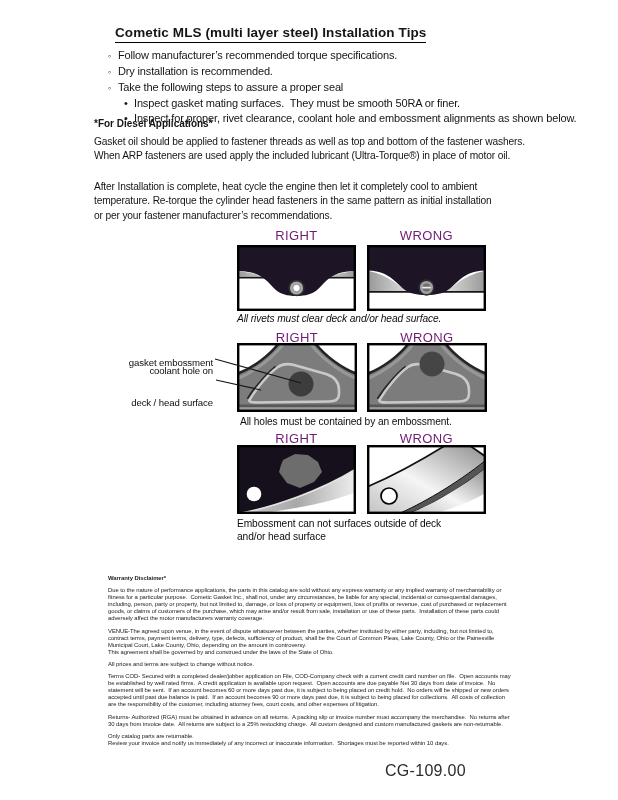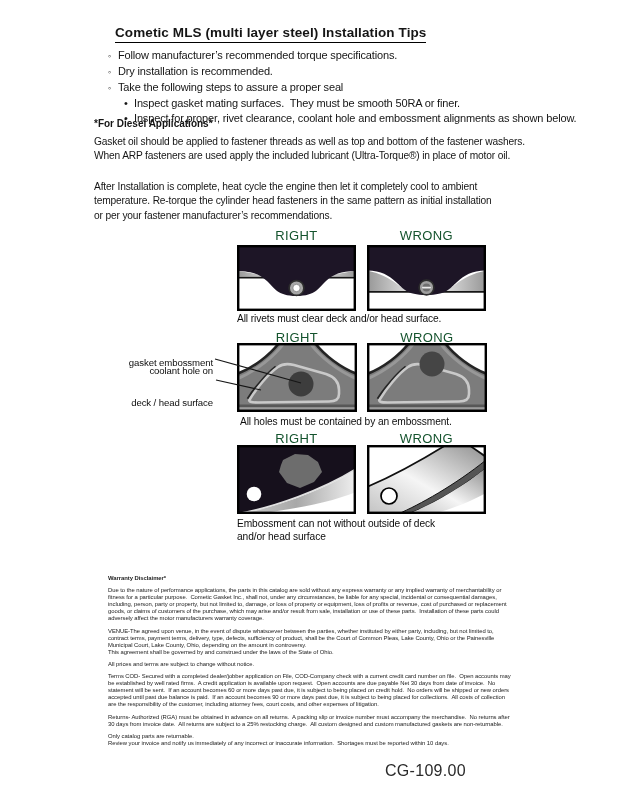--- a/index.html
+++ b/index.html
@@ -21,21 +21,21 @@
   .lvl2{padding-left:16px;}
   .lvl2 .mk::before{content:"\2022";}
   
   .diesel-h{left:94px;top:118px;font-size:10px;font-weight:bold;white-space:pre;text-align:center;}
   .para{font-size:10.2px;line-height:14.4px;letter-spacing:-0.15px;}
   .para div{white-space:pre;}
   .p1{left:94px;top:135px;}
   .p2{left:94px;top:180px;}
   .p3{left:94px;top:207px;white-space:pre;}
   
-  .figlabel{font-size:13px;letter-spacing:0.4px;text-align:center;color:#14532d;white-space:pre;}
+  .figlabel{font-size:13px;letter-spacing:0.4px;text-align:center;color:#701a75;white-space:pre;}
   .figbox{overflow:hidden;}
   .figbox svg{display:block;width:100%;height:100%;}
   .figcap{font-size:10.2px;letter-spacing:-0.1px;color:#0d0d0d;white-space:pre;line-height:13px;}
   .callout{font-size:9.6px;line-height:10.6px;letter-spacing:-0.1px;text-align:right;color:#0d0d0d;white-space:pre;}
   .leader{left:0;top:0;width:618px;height:800px;pointer-events:none;z-index:5;}
   
   .disc{left:108px;top:575px;width:420px;font-size:5.9px;line-height:7.1px;letter-spacing:-0.05px;color:#1c1c1c;}
   .disc .dh{font-weight:bold;margin-bottom:5px;white-space:pre;}
   .disc .dp{margin-bottom:5px;}
   .disc .dp div{white-space:pre;}
@@ -99,21 +99,21 @@
       <path d="M2 46.8 H117" stroke="#161616" stroke-width="1.8"></path>
       <path d="M2 26 C12 28 22 33 30 39 C34 42 38 44.5 41 46 L2 46 Z" fill="url(#wL1)"></path>
       <path d="M117 26 C107 28 97 33 89 39 C85 42 81 44.5 78 46 L117 46 Z" fill="url(#wR1)"></path>
       <path d="M0 0 H119 V25.5 C104 26 98 30 90 37 C83 43 80 50 59.5 50 C39 50 36 43 29 37 C21 30 15 26 0 25.5 Z" fill="#1d1526"></path>
       <circle cx="59.5" cy="42.5" r="7.4" fill="#a0a0a0" stroke="#2d2d2d" stroke-width="1.7"></circle>
       <circle cx="59.5" cy="42.5" r="3.9" fill="#6f6f6f"></circle>
       <rect x="55" y="41.7" width="9" height="1.7" rx="0.8" fill="#ececec"></rect>
       <rect x="1.2" y="1.2" width="116.6" height="63.6" fill="none" stroke="#000000" stroke-width="2.4"></rect>
     </svg>
   </div>
-  <div class="abs figcap" style="left:237px;top:312px;">All rivets must clear deck and/or head surface.</div>
+  <div class="abs figcap" style="left:237px;top:312px;font-style:italic;">All rivets must clear deck and/or head surface.</div>
 
   <div class="abs figlabel" style="left:237px;top:330px;width:120px;">RIGHT</div>
   <div class="abs figlabel" style="left:367px;top:330px;width:120px;">WRONG</div>
 
   <div class="abs callout" style="left:100px;top:345px;width:113px;">
     <div>coolant hole on</div>
     <div>deck / head surface</div>
   </div>
   <div class="abs callout" style="left:100px;top:358px;width:113px;">gasket embossment</div>
 
@@ -186,21 +186,21 @@
       <rect width="119" height="69" fill="#ffffff"></rect>
       <path d="M0 42 C28 30 58 13 79 0 L102 0 C109 5 115 9 119 12 L119 15 C88 40 52 60 31 69 L0 69 Z" fill="url(#slv2)"></path>
       <path d="M0 42 C28 30 58 13 79 0" stroke="#111111" stroke-width="1.7" fill="none"></path>
       <path d="M102 0 C109 5 115 9 119 12" stroke="#111111" stroke-width="1.7" fill="none"></path>
       <path d="M31 69 C52 60 88 40 119 15 L119 23 C93 44 62 61 41 69 Z" fill="#555555" stroke="#111111" stroke-width="1"></path>
       <path d="M41 69 C62 61 93 44 119 23 L119 48 C99 59 78 66 65 69 Z" fill="url(#slv2)"></path>
       <circle cx="22" cy="51" r="8" fill="#ffffff" stroke="#000000" stroke-width="1.7"></circle>
       <rect x="1.2" y="1.2" width="116.6" height="66.6" fill="none" stroke="#000000" stroke-width="2.4"></rect>
     </svg>
   </div>
-  <div class="abs figcap" style="left:237px;top:517px;"><div>Embossment can not without outside of deck</div><div>and/or head surface</div></div>
+  <div class="abs figcap" style="left:237px;top:517px;"><div>Embossment can not surfaces outside of deck</div><div>and/or head surface</div></div>
 
   <svg class="abs leader" viewBox="0 0 618 800" xmlns="http://www.w3.org/2000/svg">
     <line x1="215" y1="359" x2="301" y2="383" stroke="#161616" stroke-width="1.1"></line>
     <line x1="216" y1="380" x2="261" y2="390" stroke="#161616" stroke-width="1.1"></line>
   </svg>
 
   <div class="abs disc">
     <div class="dh">Warranty Disclaimer*</div>
     <div class="dp">
         <div>Due to the nature of performance applications, the parts in this catalog are sold without any express warranty or any implied warranty of merchantability or</div>

